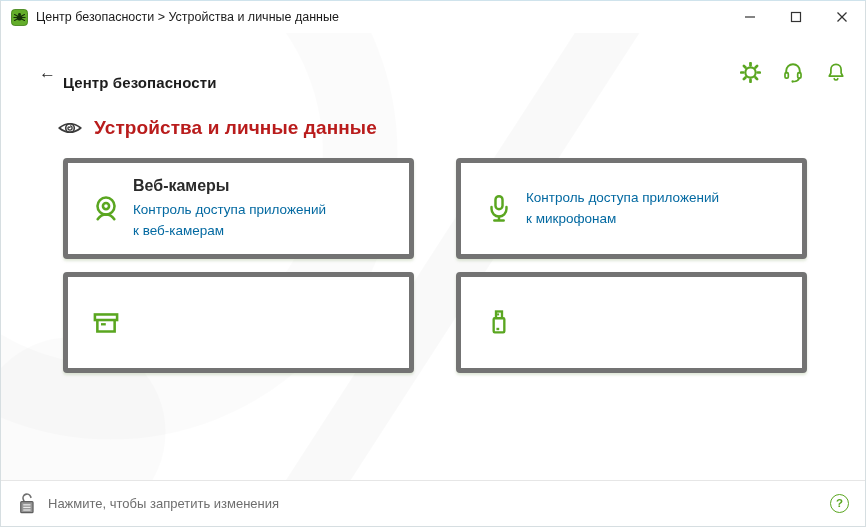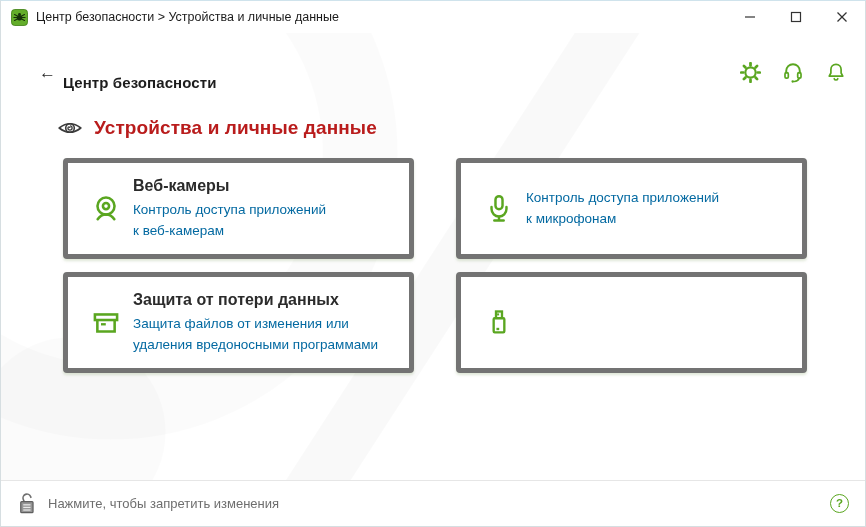--- a/index.html
+++ b/index.html
@@ -193,25 +193,20 @@
         </div>
 
         <div class="card">
           <div class="card-icon">
             <svg width="32" height="32" viewBox="0 0 30 30">
               <rect x="4.6" y="7" width="20.8" height="5.2" class="stroke-green" stroke-width="2.4"></rect>
               <path d="M6.9 12.2 V23 h16.2 V12.2" class="stroke-green" stroke-width="2.4"></path>
               <line x1="10.3" y1="16.2" x2="14.8" y2="16.2" class="stroke-green" stroke-width="2.2"></line>
             </svg>
           </div>
-          <div class="card-text">
-            <div class="card-title">Защита от потери данных</div>
-            <div class="card-desc">Защита файлов от изменения или
-удаления вредоносными программами</div>
-          </div>
         </div>
 
         <div class="card">
           <div class="card-icon">
             <svg width="32" height="32" viewBox="0 0 30 30">
               <rect x="10" y="10.5" width="10" height="13.3" rx="1" class="stroke-green" stroke-width="2.2"></rect>
               <rect x="12.2" y="4.2" width="5.6" height="6.3" class="stroke-green" stroke-width="2.2"></rect>
               <rect x="13.2" y="6" width="1.9" height="1.9" fill="#5aa620"></rect>
               <line x1="12.6" y1="20.6" x2="15.2" y2="20.6" class="stroke-green" stroke-width="2.2"></line>
             </svg>

